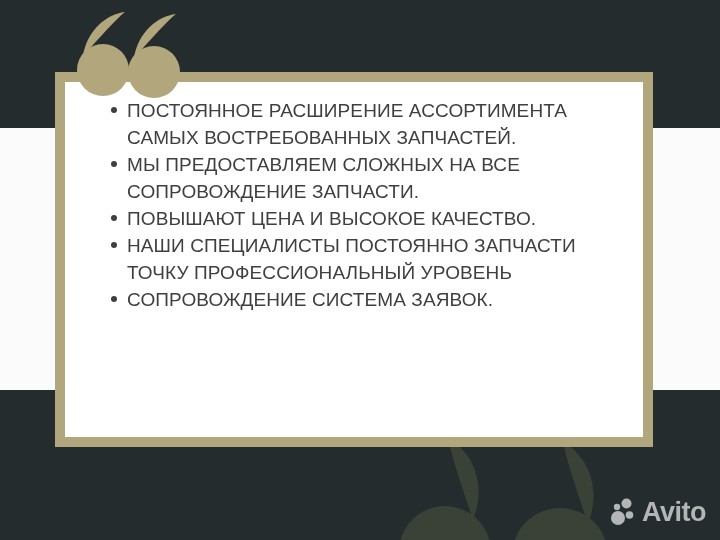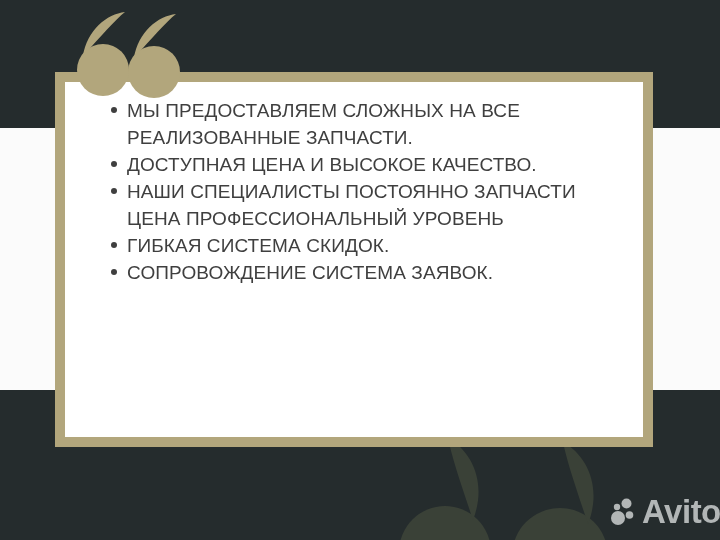--- a/index.html
+++ b/index.html
@@ -63,21 +63,21 @@
   }
   
   .avito{
     position:absolute;left:610px;top:497px;
     display:flex;align-items:center;
     z-index:5;
   }
   .avito-mark{display:block;margin-right:4px;}
   .avito-word{
     color:#b2b6b6;
-    font-size:33px;
+    font-size:27px;
     font-weight:700;
     line-height:30px;
     letter-spacing:-0.5px;
   }
 </style>
 </head>
 <body>
 
 <div class="stage">
 
@@ -92,32 +92,33 @@
       <g transform="translate(130,4)">
         <circle cx="50" cy="118" r="48"></circle>
         <path d="M53 4 C78 18, 92 50, 78 86 C66 50, 57 24, 53 4 Z"></path>
       </g>
     </g>
   </svg>
 
   <div class="card">
     <ul class="benefits">
         <li>
-          <span class="line">МЫ ПРЕДОСТАВЛЯЕМ СЛОЖНЫХ НА ВСЕ</span>
-          <span class="line">РЕАЛИЗОВАННЫЕ ЗАПЧАСТИ.</span>
+          <span class="line">ПОСТОЯННОЕ РАСШИРЕНИЕ АССОРТИМЕНТА</span>
+          <span class="line">САМЫХ ВОСТРЕБОВАННЫХ ЗАПЧАСТЕЙ.</span>
         </li>
         <li>
-          <span class="line">ДОСТУПНАЯ ЦЕНА И ВЫСОКОЕ КАЧЕСТВО.</span>
+          <span class="line">МЫ ПРЕДОСТАВЛЯЕМ СЛОЖНЫХ НА ВСЕ</span>
+          <span class="line">СОПРОВОЖДЕНИЕ ЗАПЧАСТИ.</span>
+        </li>
+        <li>
+          <span class="line">ПОВЫШАЮТ ЦЕНА И ВЫСОКОЕ КАЧЕСТВО.</span>
         </li>
         <li>
           <span class="line">НАШИ СПЕЦИАЛИСТЫ ПОСТОЯННО ЗАПЧАСТИ</span>
-          <span class="line">ЦЕНА ПРОФЕССИОНАЛЬНЫЙ УРОВЕНЬ</span>
-        </li>
-        <li>
-          <span class="line">ГИБКАЯ СИСТЕМА СКИДОК.</span>
+          <span class="line">ТОЧКУ ПРОФЕССИОНАЛЬНЫЙ УРОВЕНЬ</span>
         </li>
         <li>
           <span class="line">СОПРОВОЖДЕНИЕ СИСТЕМА ЗАЯВОК.</span>
         </li>
       </ul>
   </div>
 
   <svg class="top-quote" width="220" height="105" viewBox="0 0 220 105" aria-hidden="true">
     <g fill="#b2a67c">
       <g transform="translate(75,0)">

